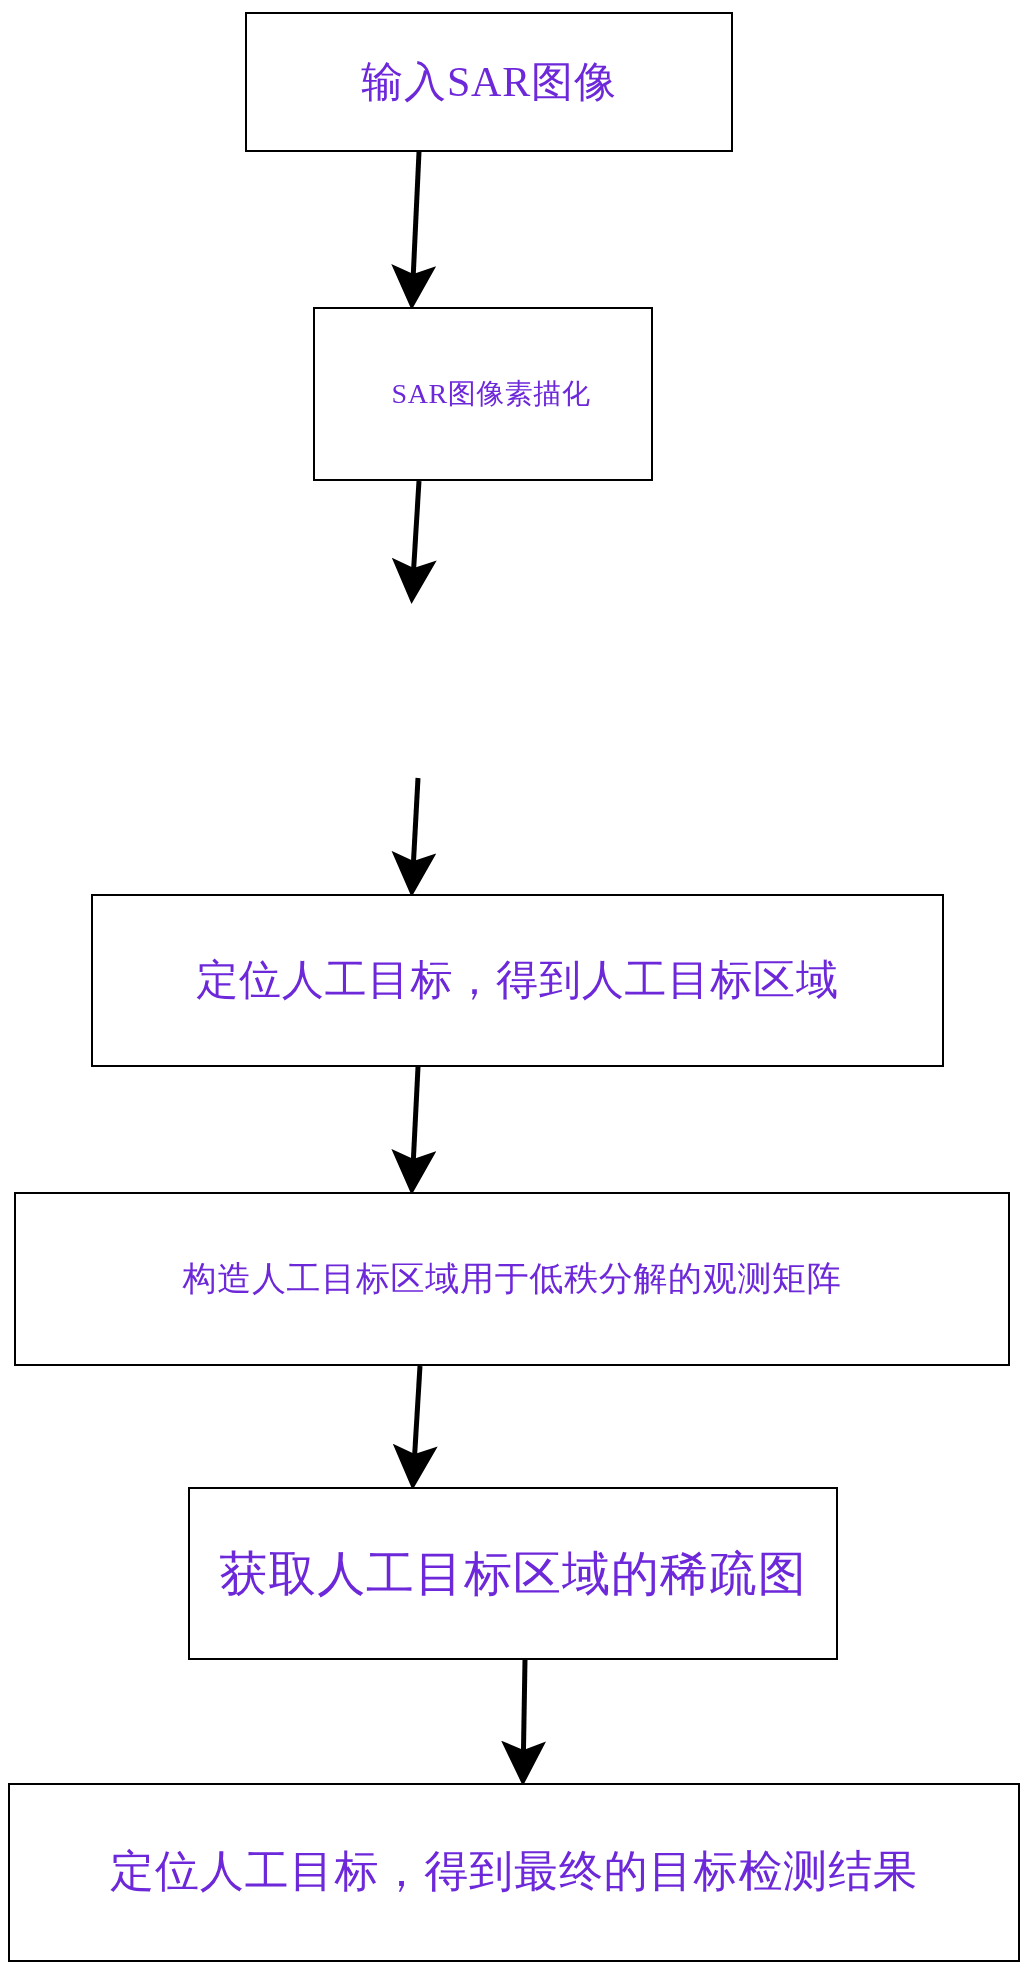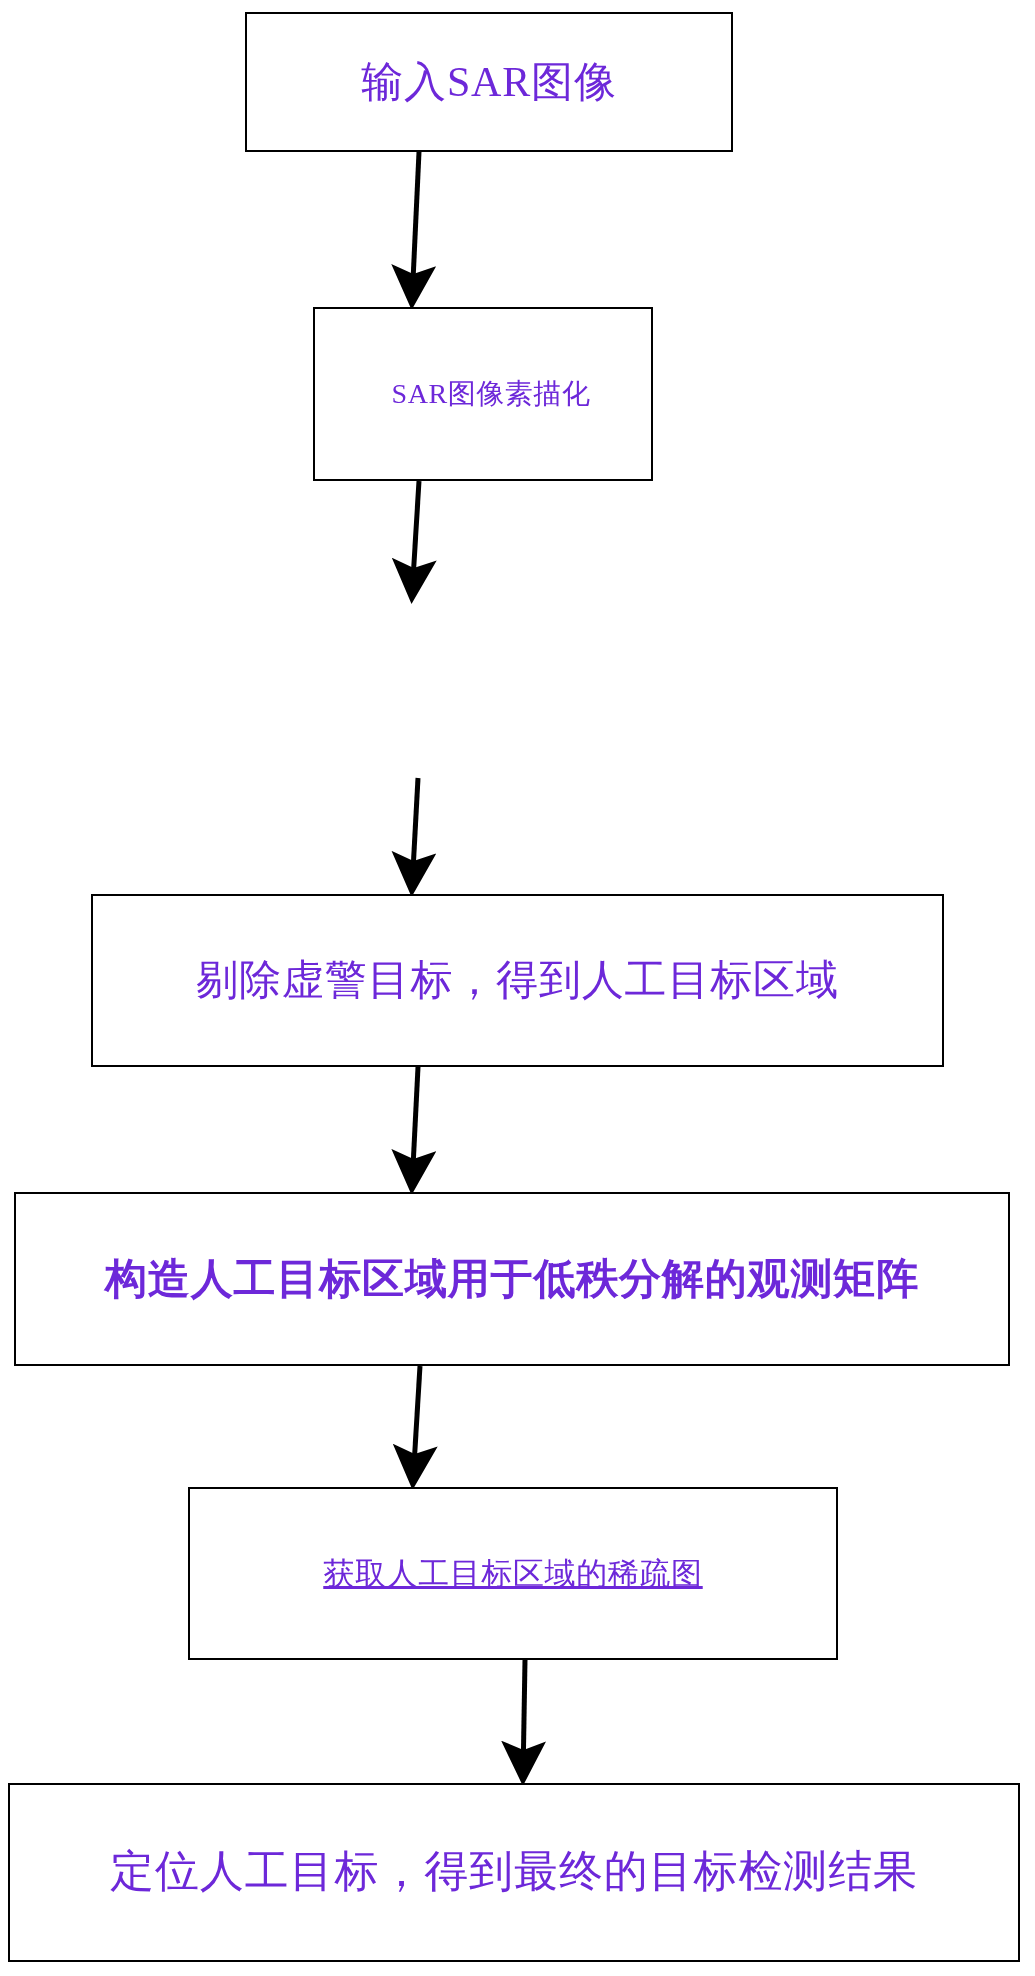--- a/index.html
+++ b/index.html
@@ -68,28 +68,28 @@
   <div class="flow-box" style="left:245px; top:12px; width:488px; height:140px;">
     <span class="box-label" style="font-size:42px;">输入SAR图像</span>
   </div>
 
   <div class="flow-box" style="left:313px; top:307px; width:340px; height:174px;">
     <span class="box-label" style="font-size:28px;margin-left:16px;">SAR图像素描化</span>
   </div>
 
 
   <div class="flow-box" style="left:91px; top:894px; width:853px; height:173px;">
-    <span class="box-label" style="font-size:42px;">剔除虚警目标，得到人工目标区域</span>
+    <span class="box-label" style="font-size:42px;">定位人工目标，得到人工目标区域</span>
   </div>
 
   <div class="flow-box" style="left:14px; top:1192px; width:996px; height:174px;">
-    <span class="box-label" style="font-size:42px;font-weight:bold;">构造人工目标区域用于低秩分解的观测矩阵</span>
+    <span class="box-label" style="font-size:34px;">构造人工目标区域用于低秩分解的观测矩阵</span>
   </div>
 
   <div class="flow-box" style="left:188px; top:1487px; width:650px; height:173px;">
-    <span class="box-label" style="font-size:31px;text-decoration:underline;">获取人工目标区域的稀疏图</span>
+    <span class="box-label" style="font-size:48px;">获取人工目标区域的稀疏图</span>
   </div>
 
   <div class="flow-box" style="left:8px; top:1783px; width:1012px; height:179px;">
     <span class="box-label" style="font-size:44px;">定位人工目标，得到最终的目标检测结果</span>
   </div>
 
 </div>
 
 </body></html>

